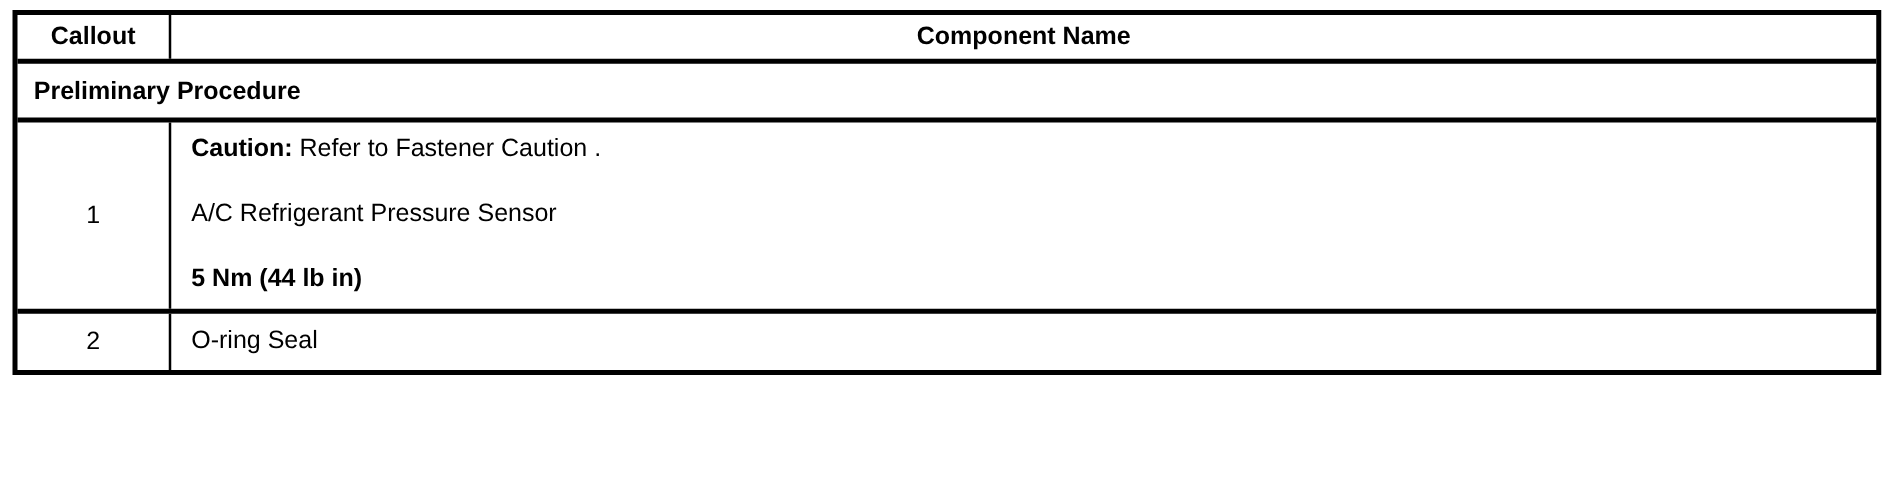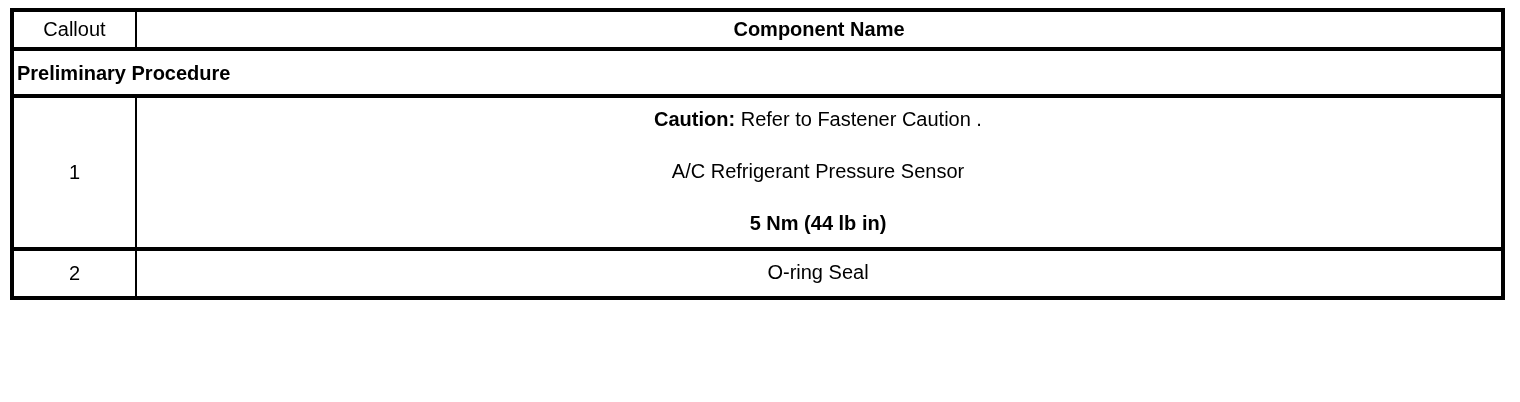--- a/index.html
+++ b/index.html
@@ -39,42 +39,41 @@
     border-right: 2px solid #000000;
     display: flex;
     align-items: center;
     justify-content: center;
     box-sizing: border-box;
   }
   .col-name {
     flex: 1 1 auto;
     padding: 9px 8px 11px 6px;
     box-sizing: border-box;
-    text-align: center;
   }
   .header-row {
     height: 39px;
   }
   .header-row .col-callout {
-    font-weight: normal;
+    font-weight: bold;
   }
   .header-row .col-name {
     display: flex;
     align-items: center;
     justify-content: center;
     padding: 0;
     font-weight: bold;
   }
   .prelim-row .prelim-cell {
     width: 100%;
     padding: 10px 4px 8px 3px;
     box-sizing: border-box;
   }
   .doc-table p {
-    margin: 0 0 27px 0;
+    margin: 0 0 27px 10px;
     line-height: 25px;
   }
   .doc-table p:last-child {
     margin-bottom: 0;
   }
   .bold {
     font-weight: bold;
   }
 </style>
 </head>

